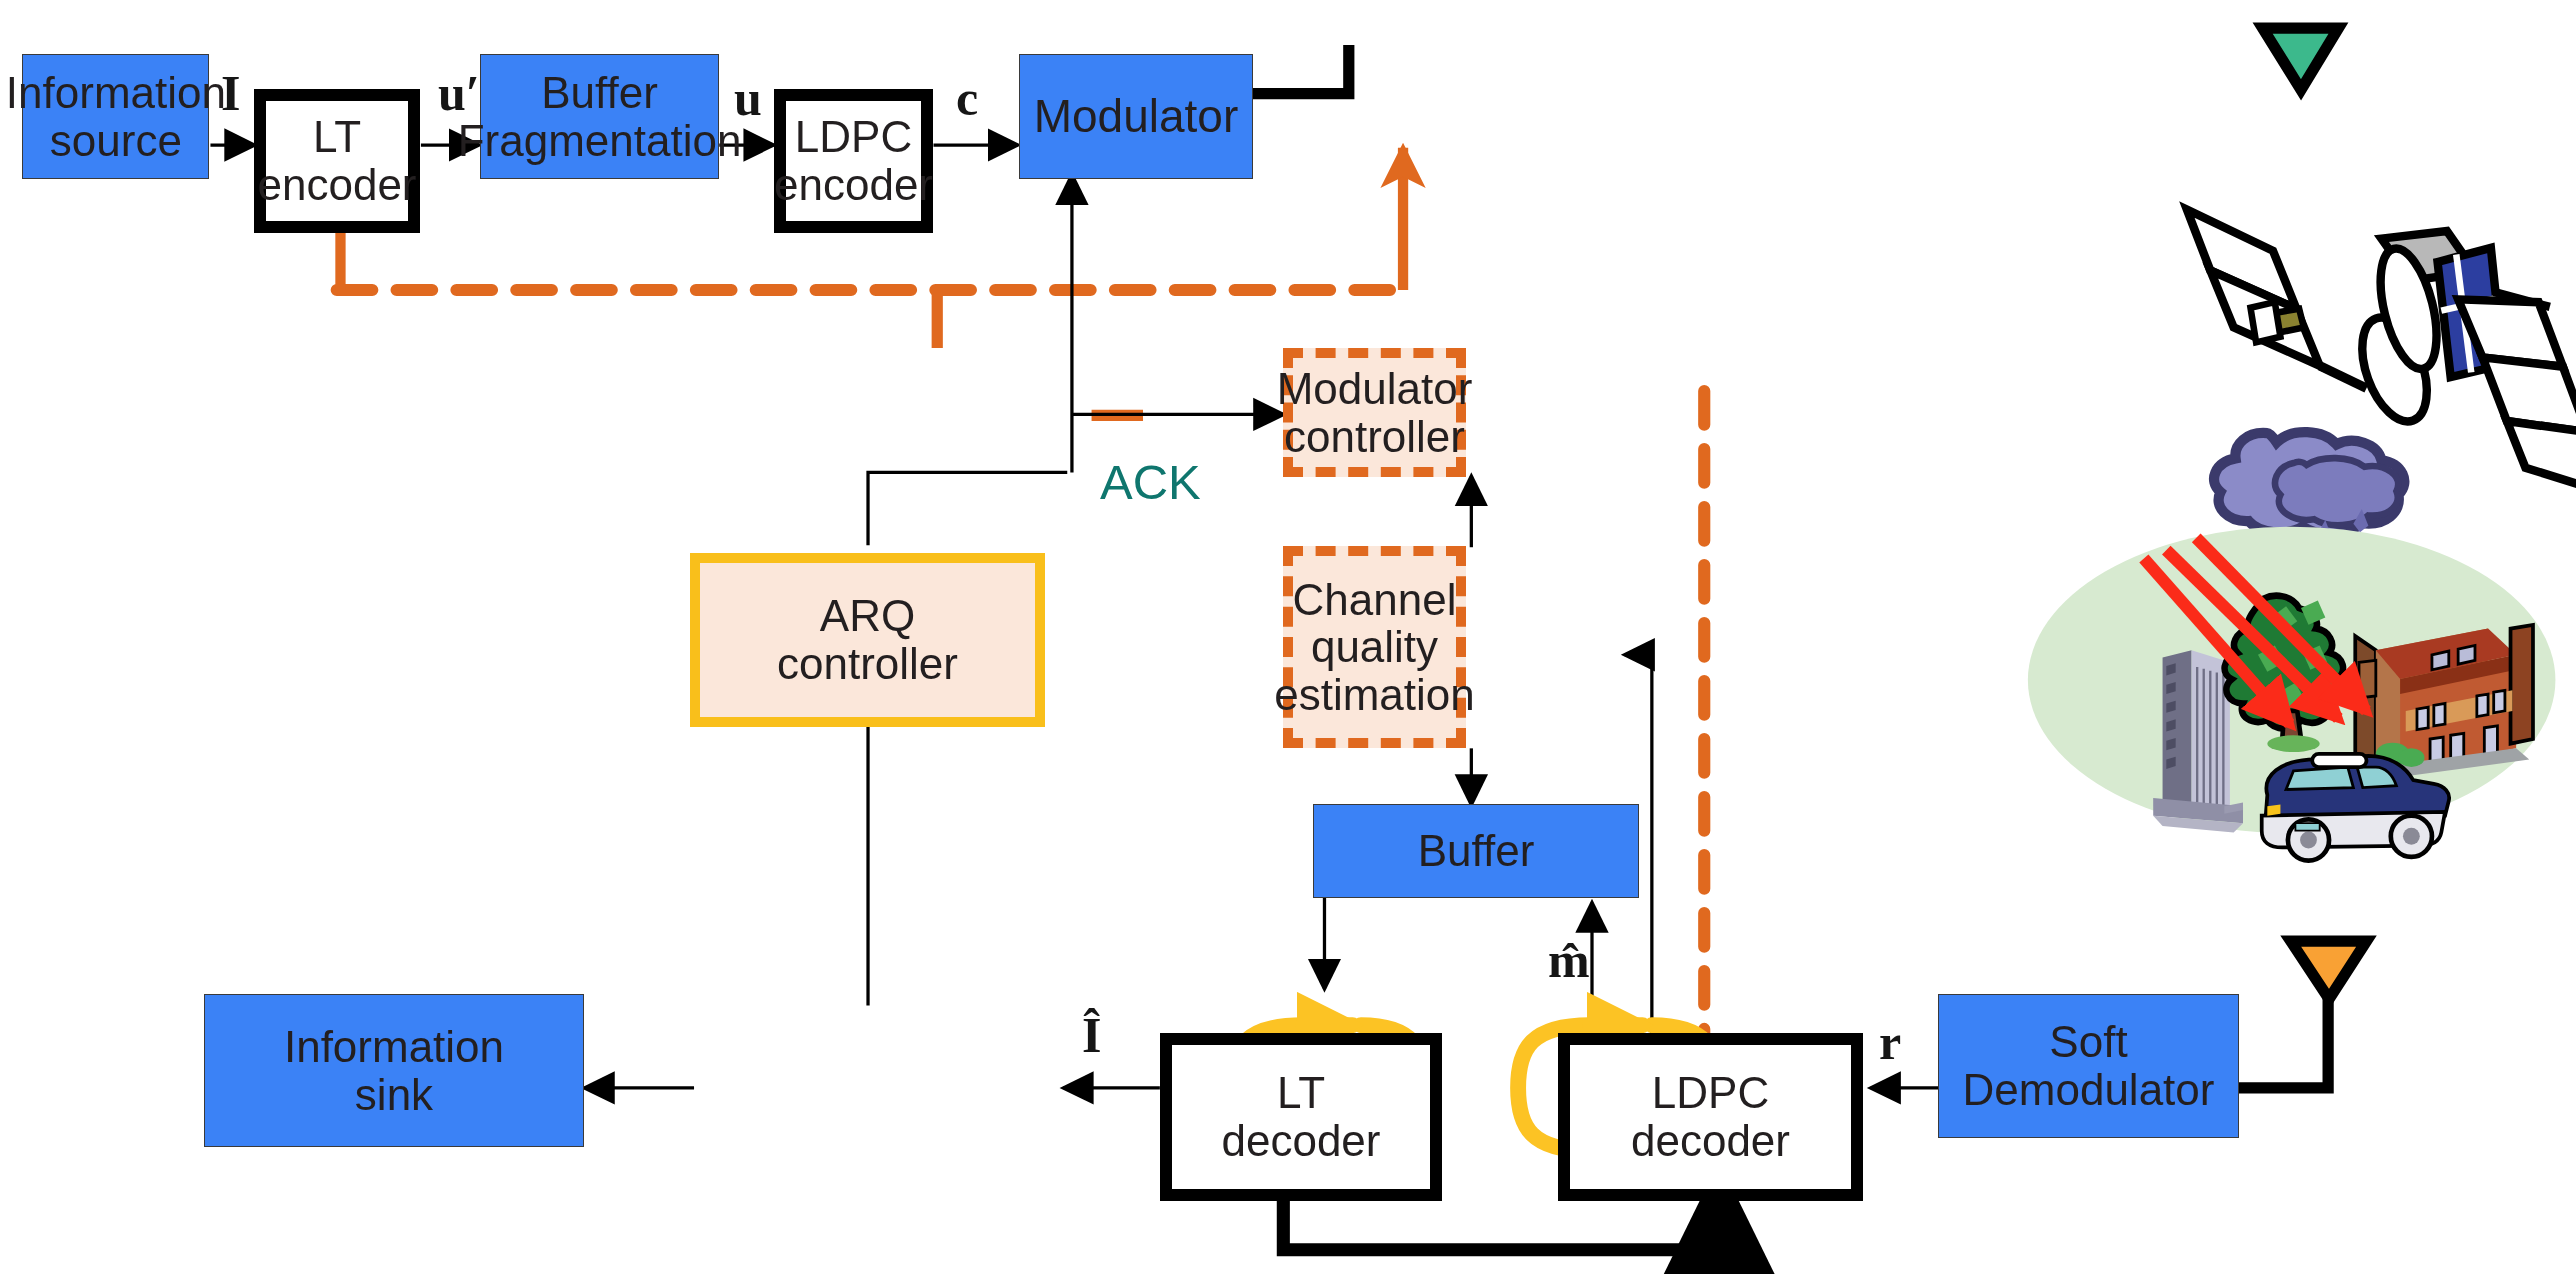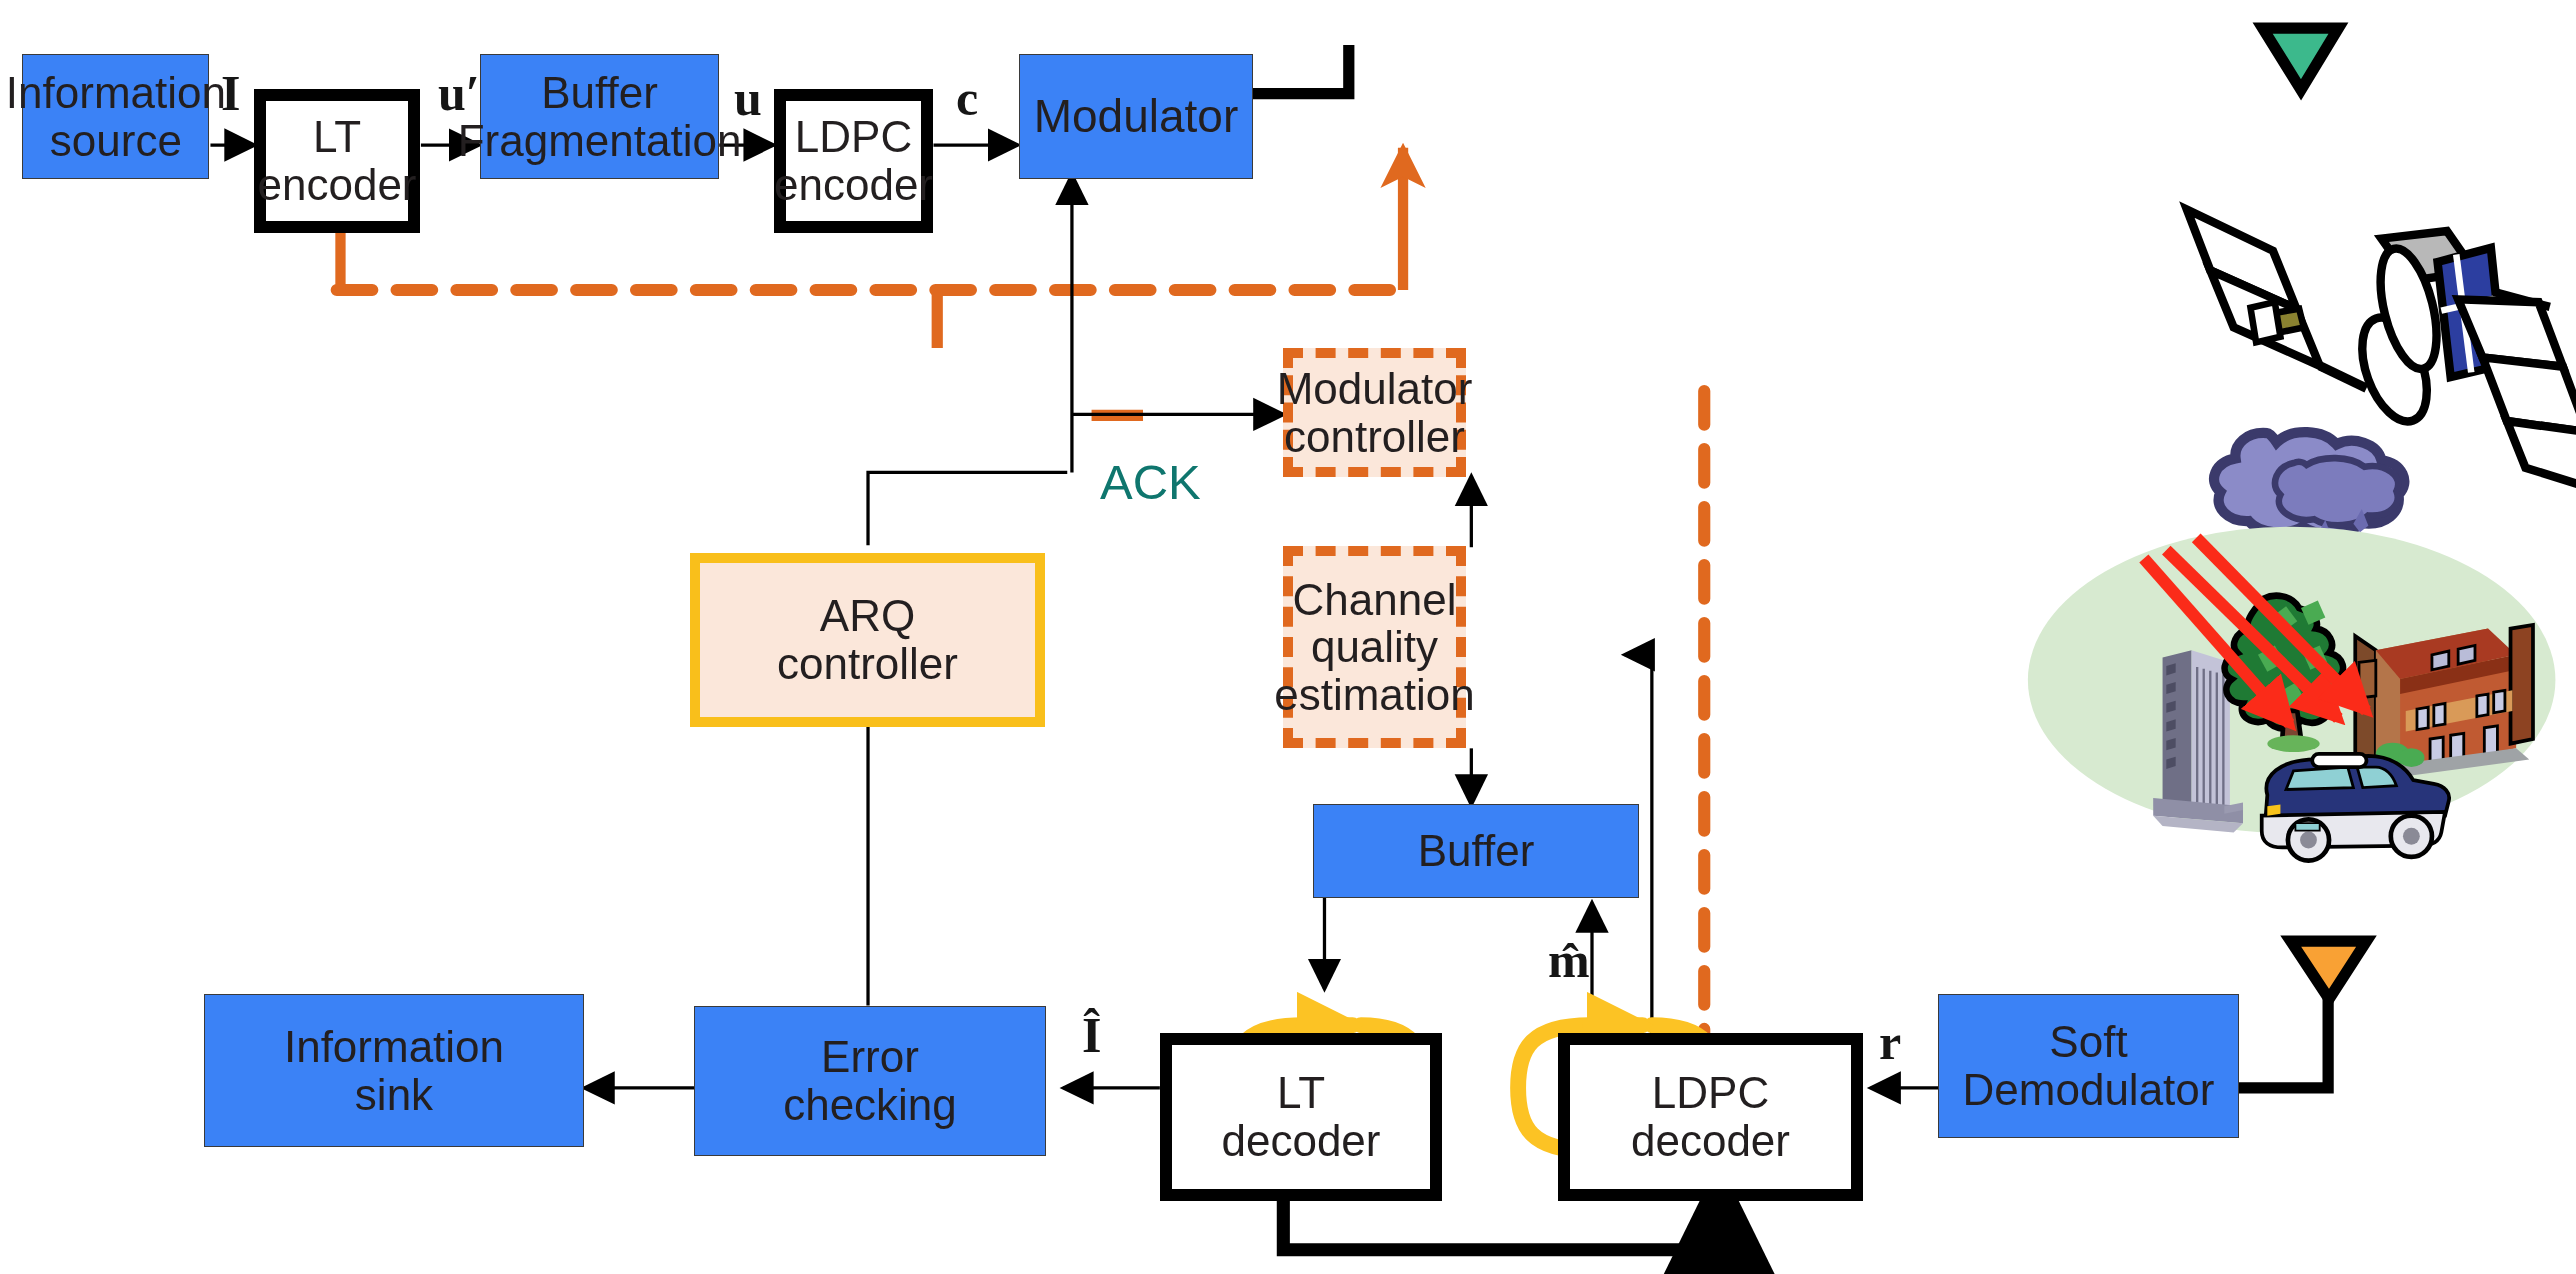--- a/index.html
+++ b/index.html
@@ -320,22 +320,20 @@
 
   <div class="blk blk-bold" style="left:1160px;top:989px;width:282px;height:168px;">LT
 decoder</div>
 
   <div class="blk blk-bold" style="left:1558px;top:989px;width:305px;height:168px;">LDPC
 decoder</div>
 
   <div class="blk blk-grey" style="left:1938px;top:994px;width:301px;height:144px;">Soft
 Demodulator</div>
 
-  <div class="blk blk-grey" style="left:694px;top:1006px;width:352px;height:150px;">Error
-checking</div>
 
   <div class="blk blk-grey" style="left:204px;top:994px;width:380px;height:153px;">Information
 sink</div>
 
   <div class="sym" style="left:221px;top:68px;">I</div>
 
   <div class="sym" style="left:438px;top:68px;">u′</div>
 
   <div class="sym" style="left:734px;top:73px;">u</div>
 

